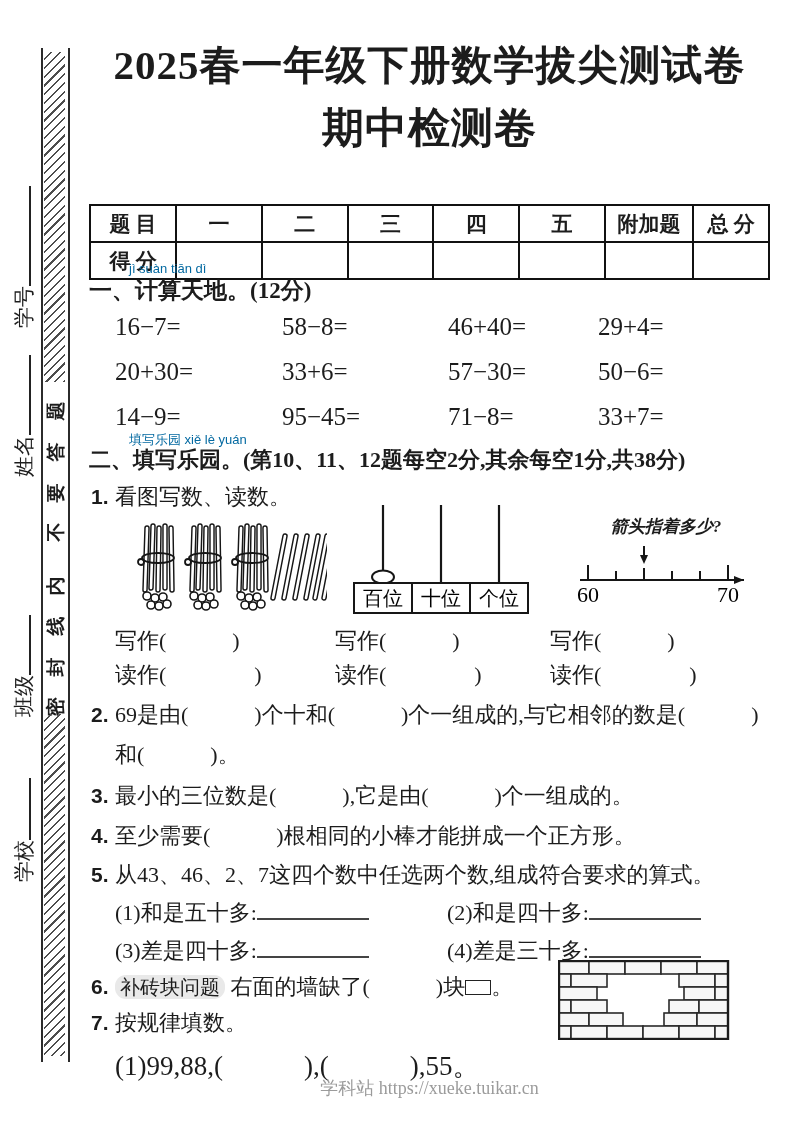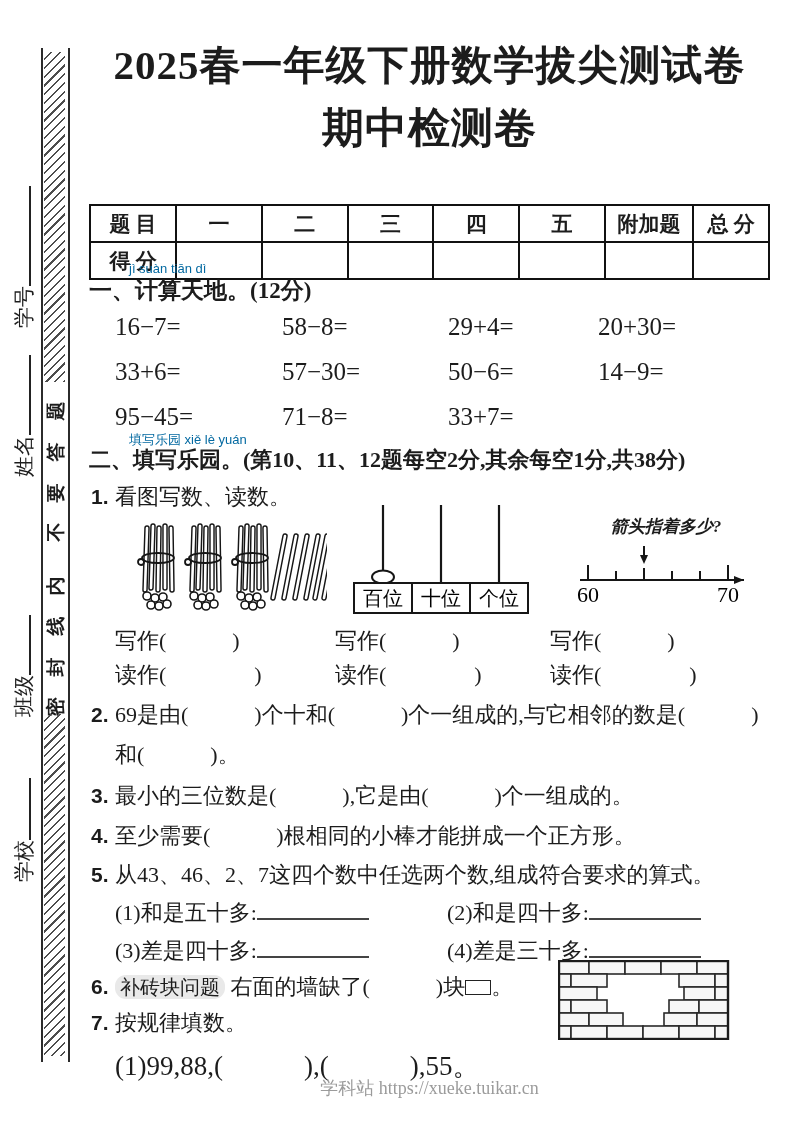--- a/index.html
+++ b/index.html
@@ -119,20 +119,21 @@
     </tr>
   </tbody>
     </table>
 
   <div class="abs pinyin" style="top:261px;left:40px">jì suàn tiān dì</div>
   <div class="abs sec-head" style="top:275px;left:0">一、计算天地。(12分)</div>
 
   <div class="problems">
     <span>16−7=</span>
     <span>58−8=</span>
+    <span>46+40=</span>
     <span>29+4=</span>
     <span>20+30=</span>
     <span>33+6=</span>
     <span>57−30=</span>
     <span>50−6=</span>
     <span>14−9=</span>
     <span>95−45=</span>
     <span>71−8=</span>
     <span>33+7=</span>
   </div>

